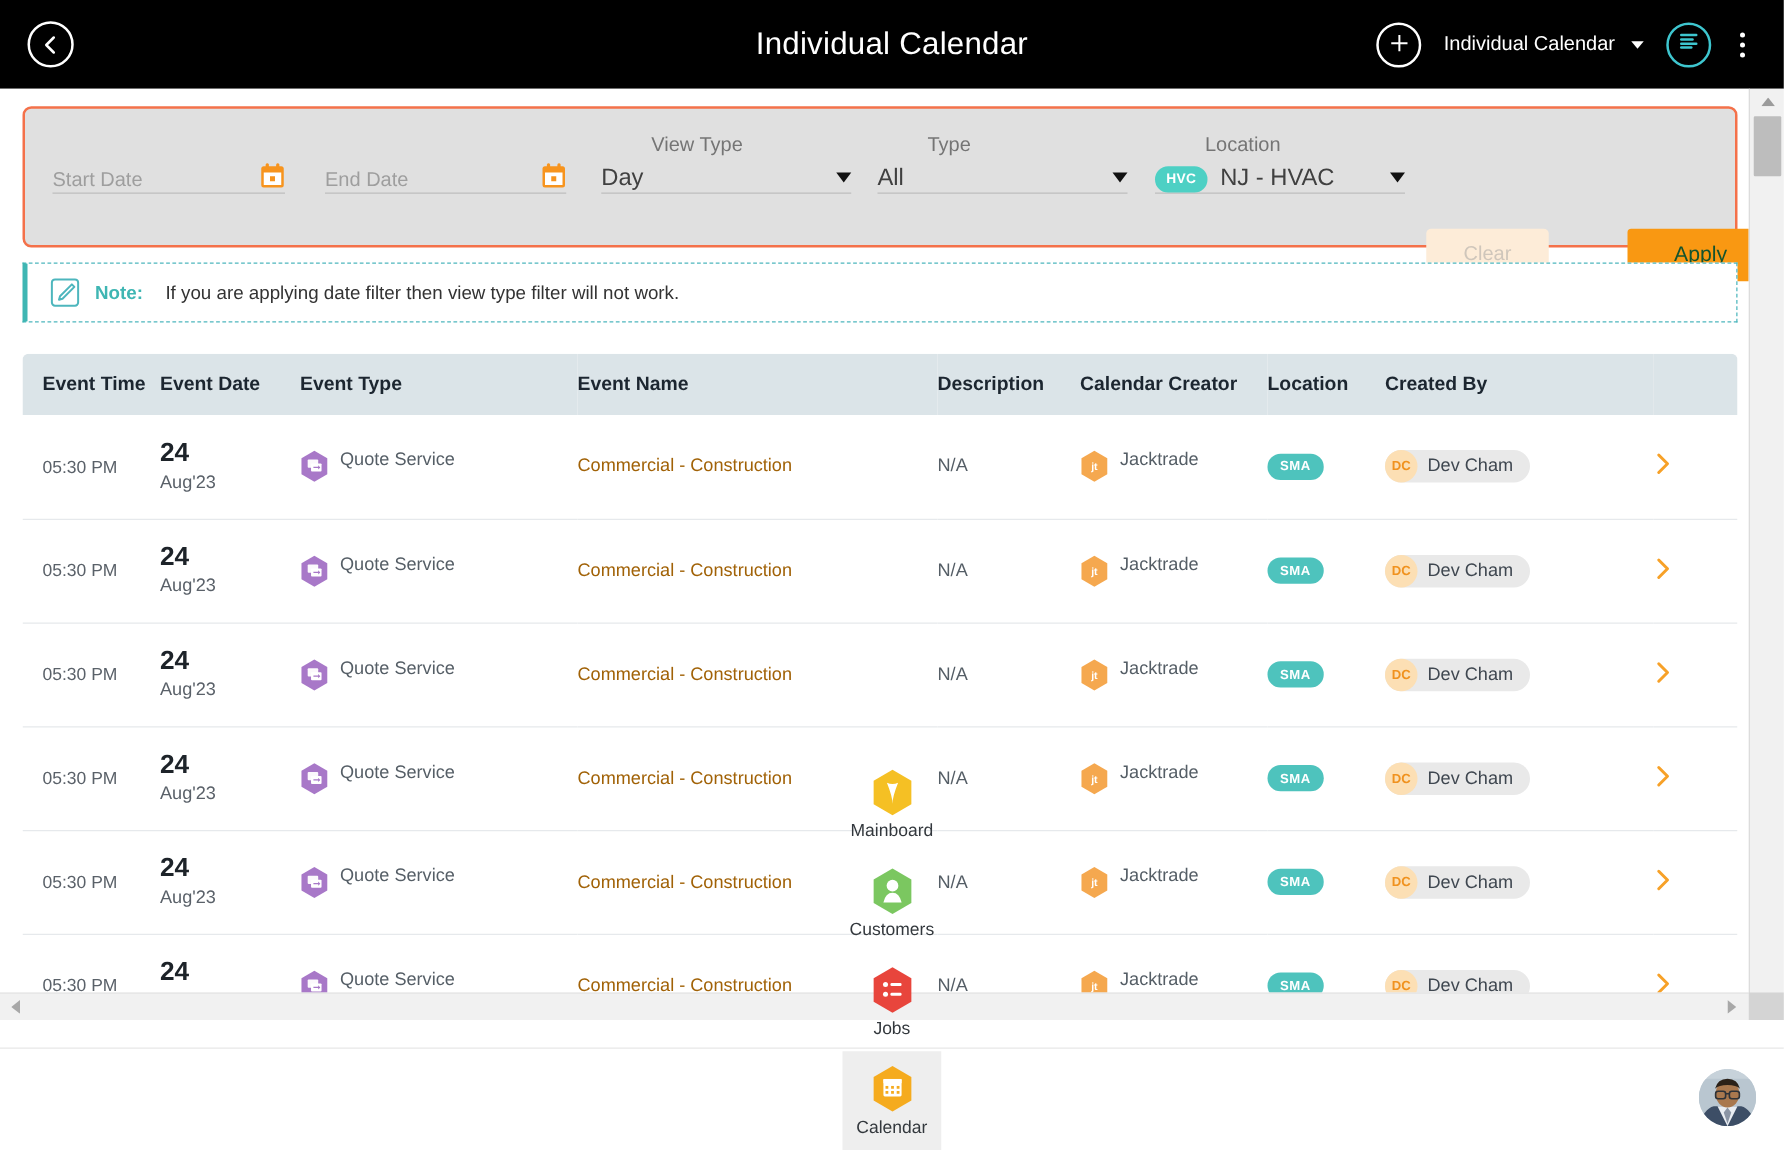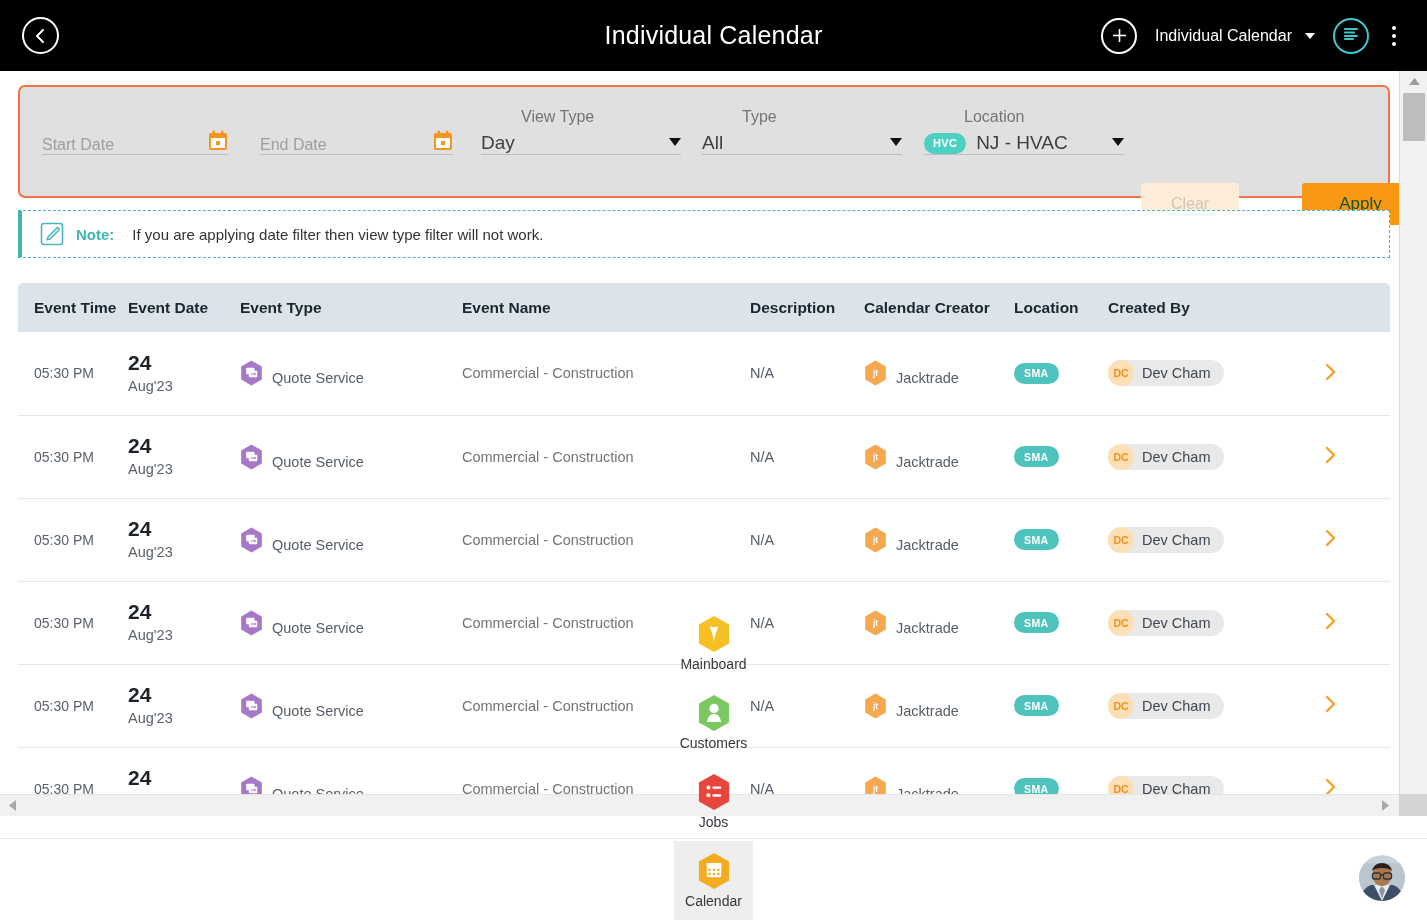--- a/index.html
+++ b/index.html
@@ -159,24 +159,24 @@
   .c-name   { width: 288px; }
   .c-desc   { width: 114px; }
   .c-creator{ width: 150px; }
   .c-loc    { width: 94px; }
   .c-by     { width: 215px; }
   .c-arrow  { width: 67px; }
 
   .cell-time { font-size: 14px; color: #5a6169; }
   .d-day { font-size: 21px; font-weight: 700; color: #1d2329; line-height: 25px; }
   .d-mon { font-size: 14.5px; color: #5a6169; line-height: 22px; }
-  .inline { display: flex; align-items: flex-end; gap: 9px; }
+  .inline { display: flex; align-items: flex-start; gap: 9px; }
   .hex { width: 23px; height: 26px; flex: none; }
   .hex-lg { width: 34px; height: 38px; flex: none; }
-  .evt-name { font-size: 14.5px; color: #737373; }
+  .evt-name { font-size: 14.5px; color: #a16207; }
 
   .pill-sma {
     display: inline-flex; align-items: center; justify-content: center;
     background: #4ec3bd; color: #ffffff; border-radius: 11px;
     font-size: 10.5px; font-weight: 700; letter-spacing: .4px;
     padding: 0 10px; height: 21px;
   }
   .pill-by {
     display: inline-flex; align-items: center; background: #e9e9e9;
     border-radius: 13px; height: 26px; padding-right: 13px;

